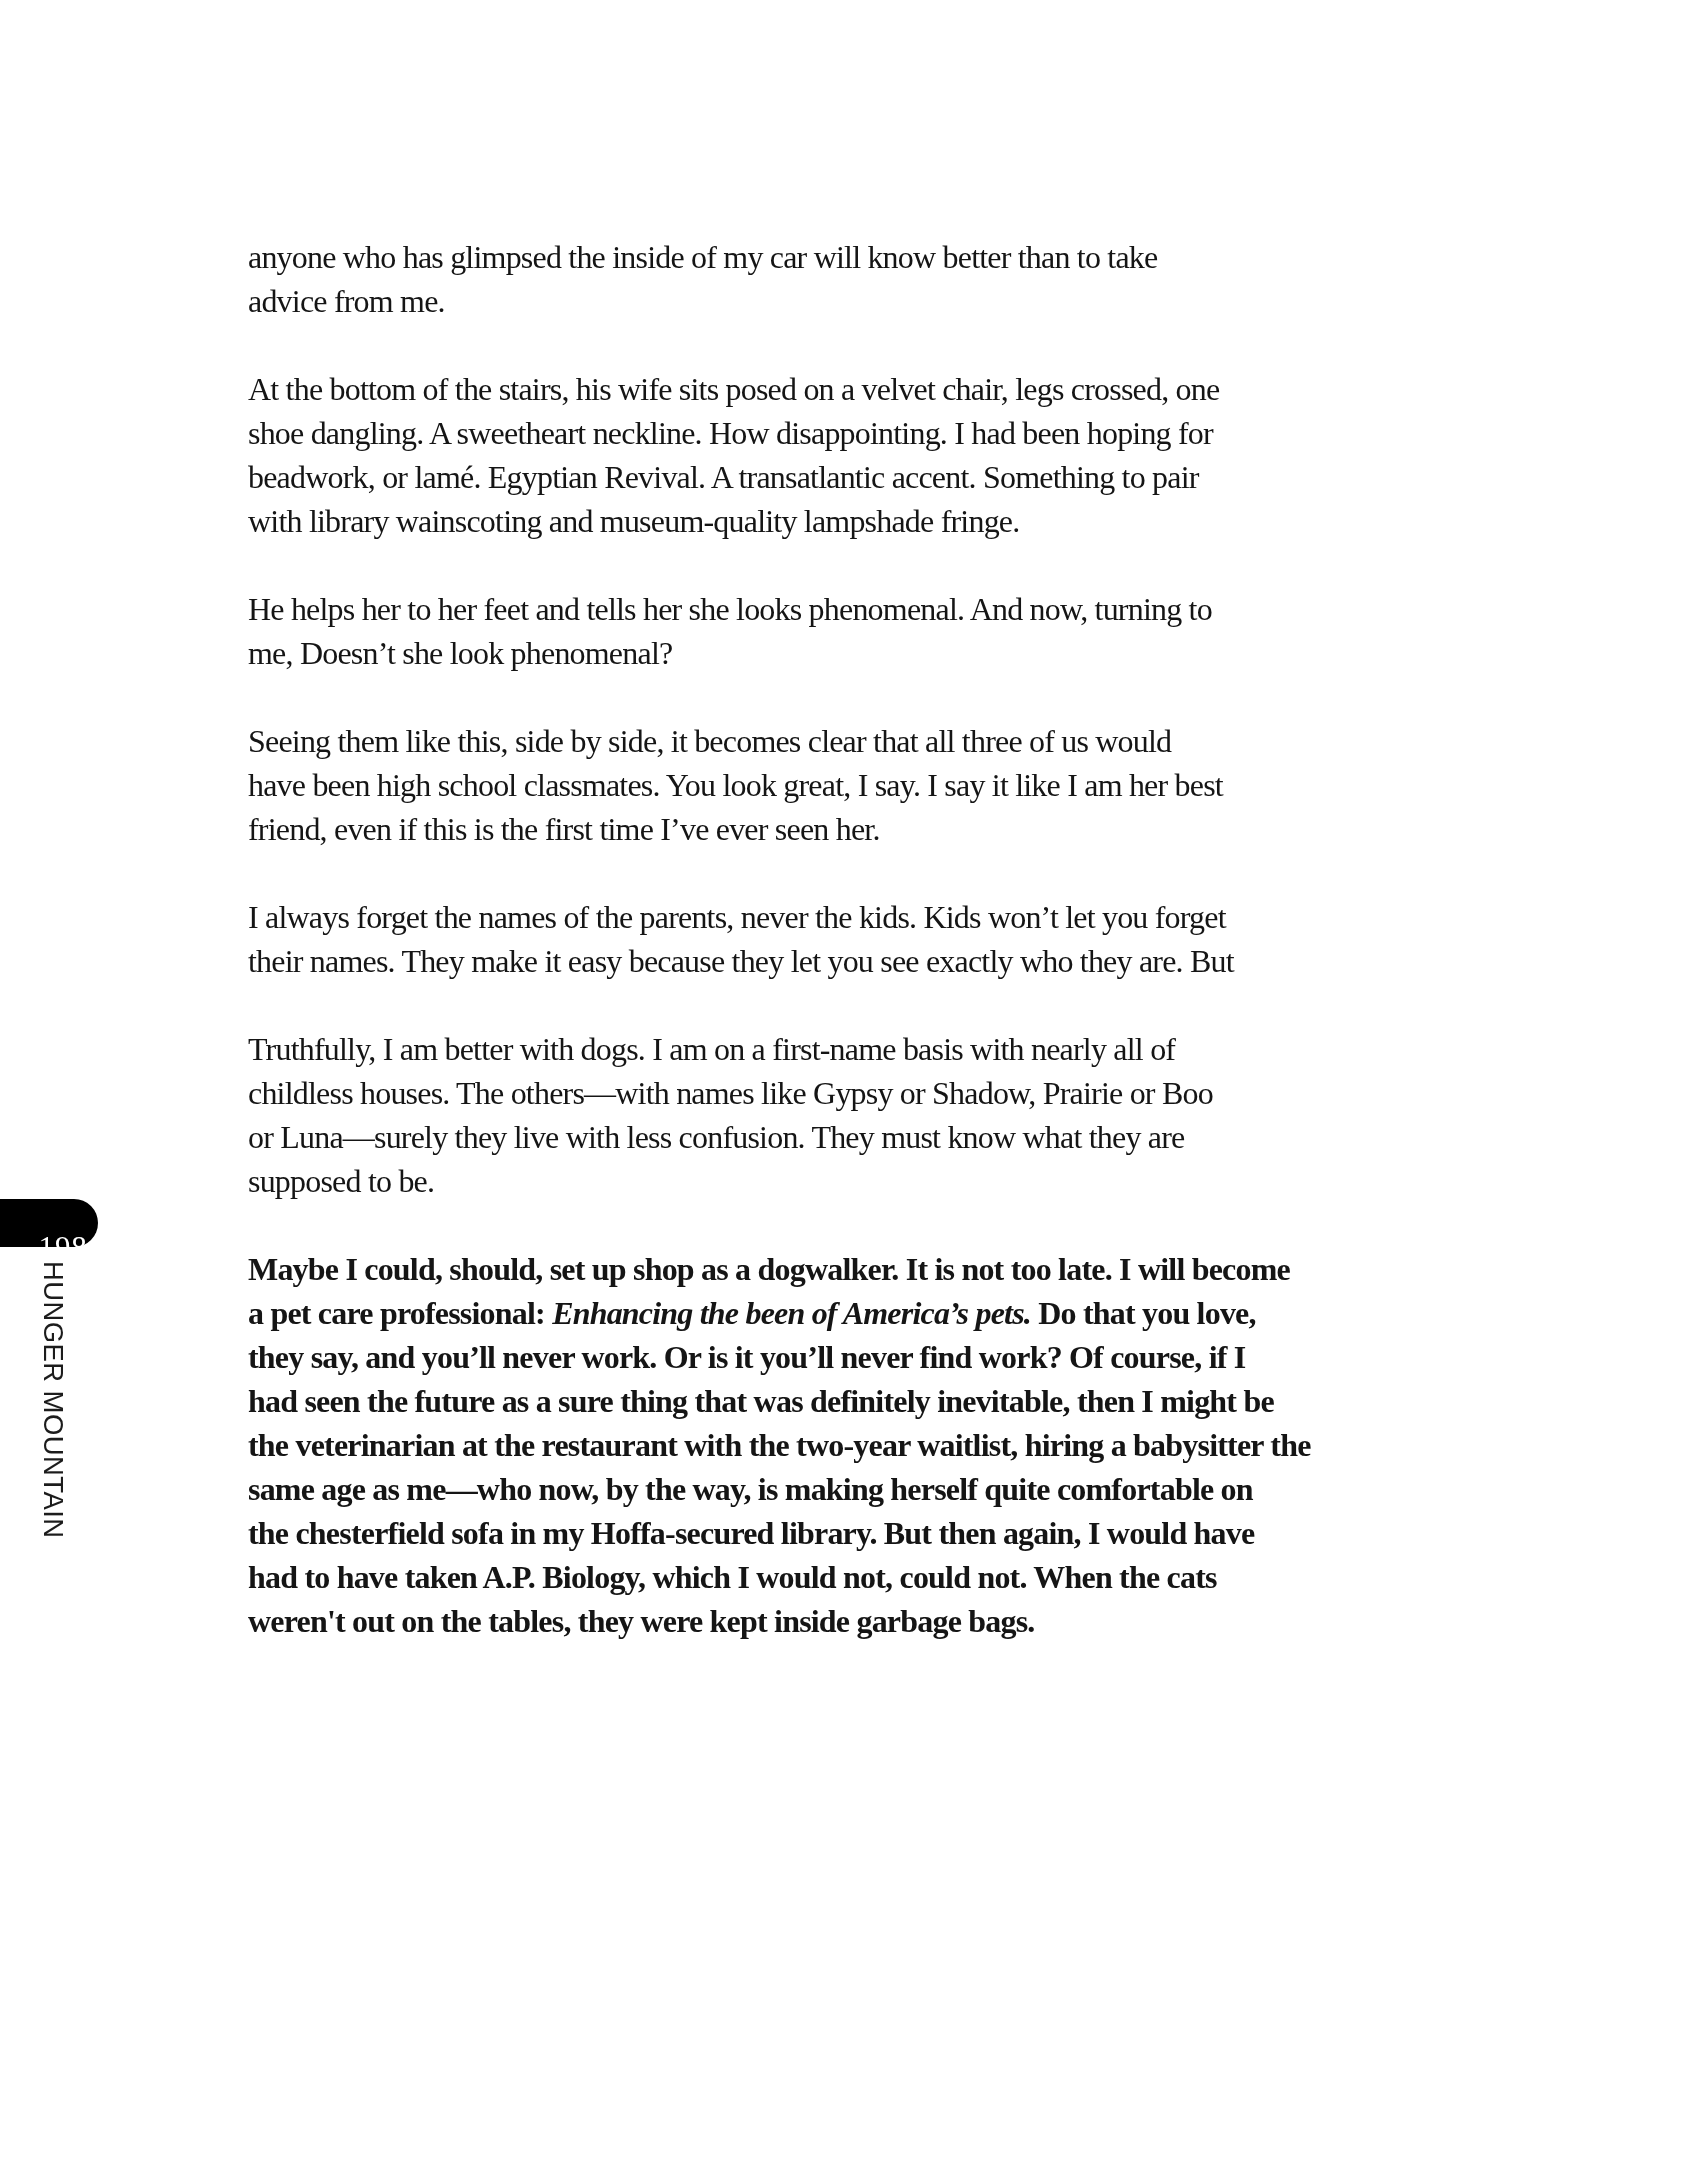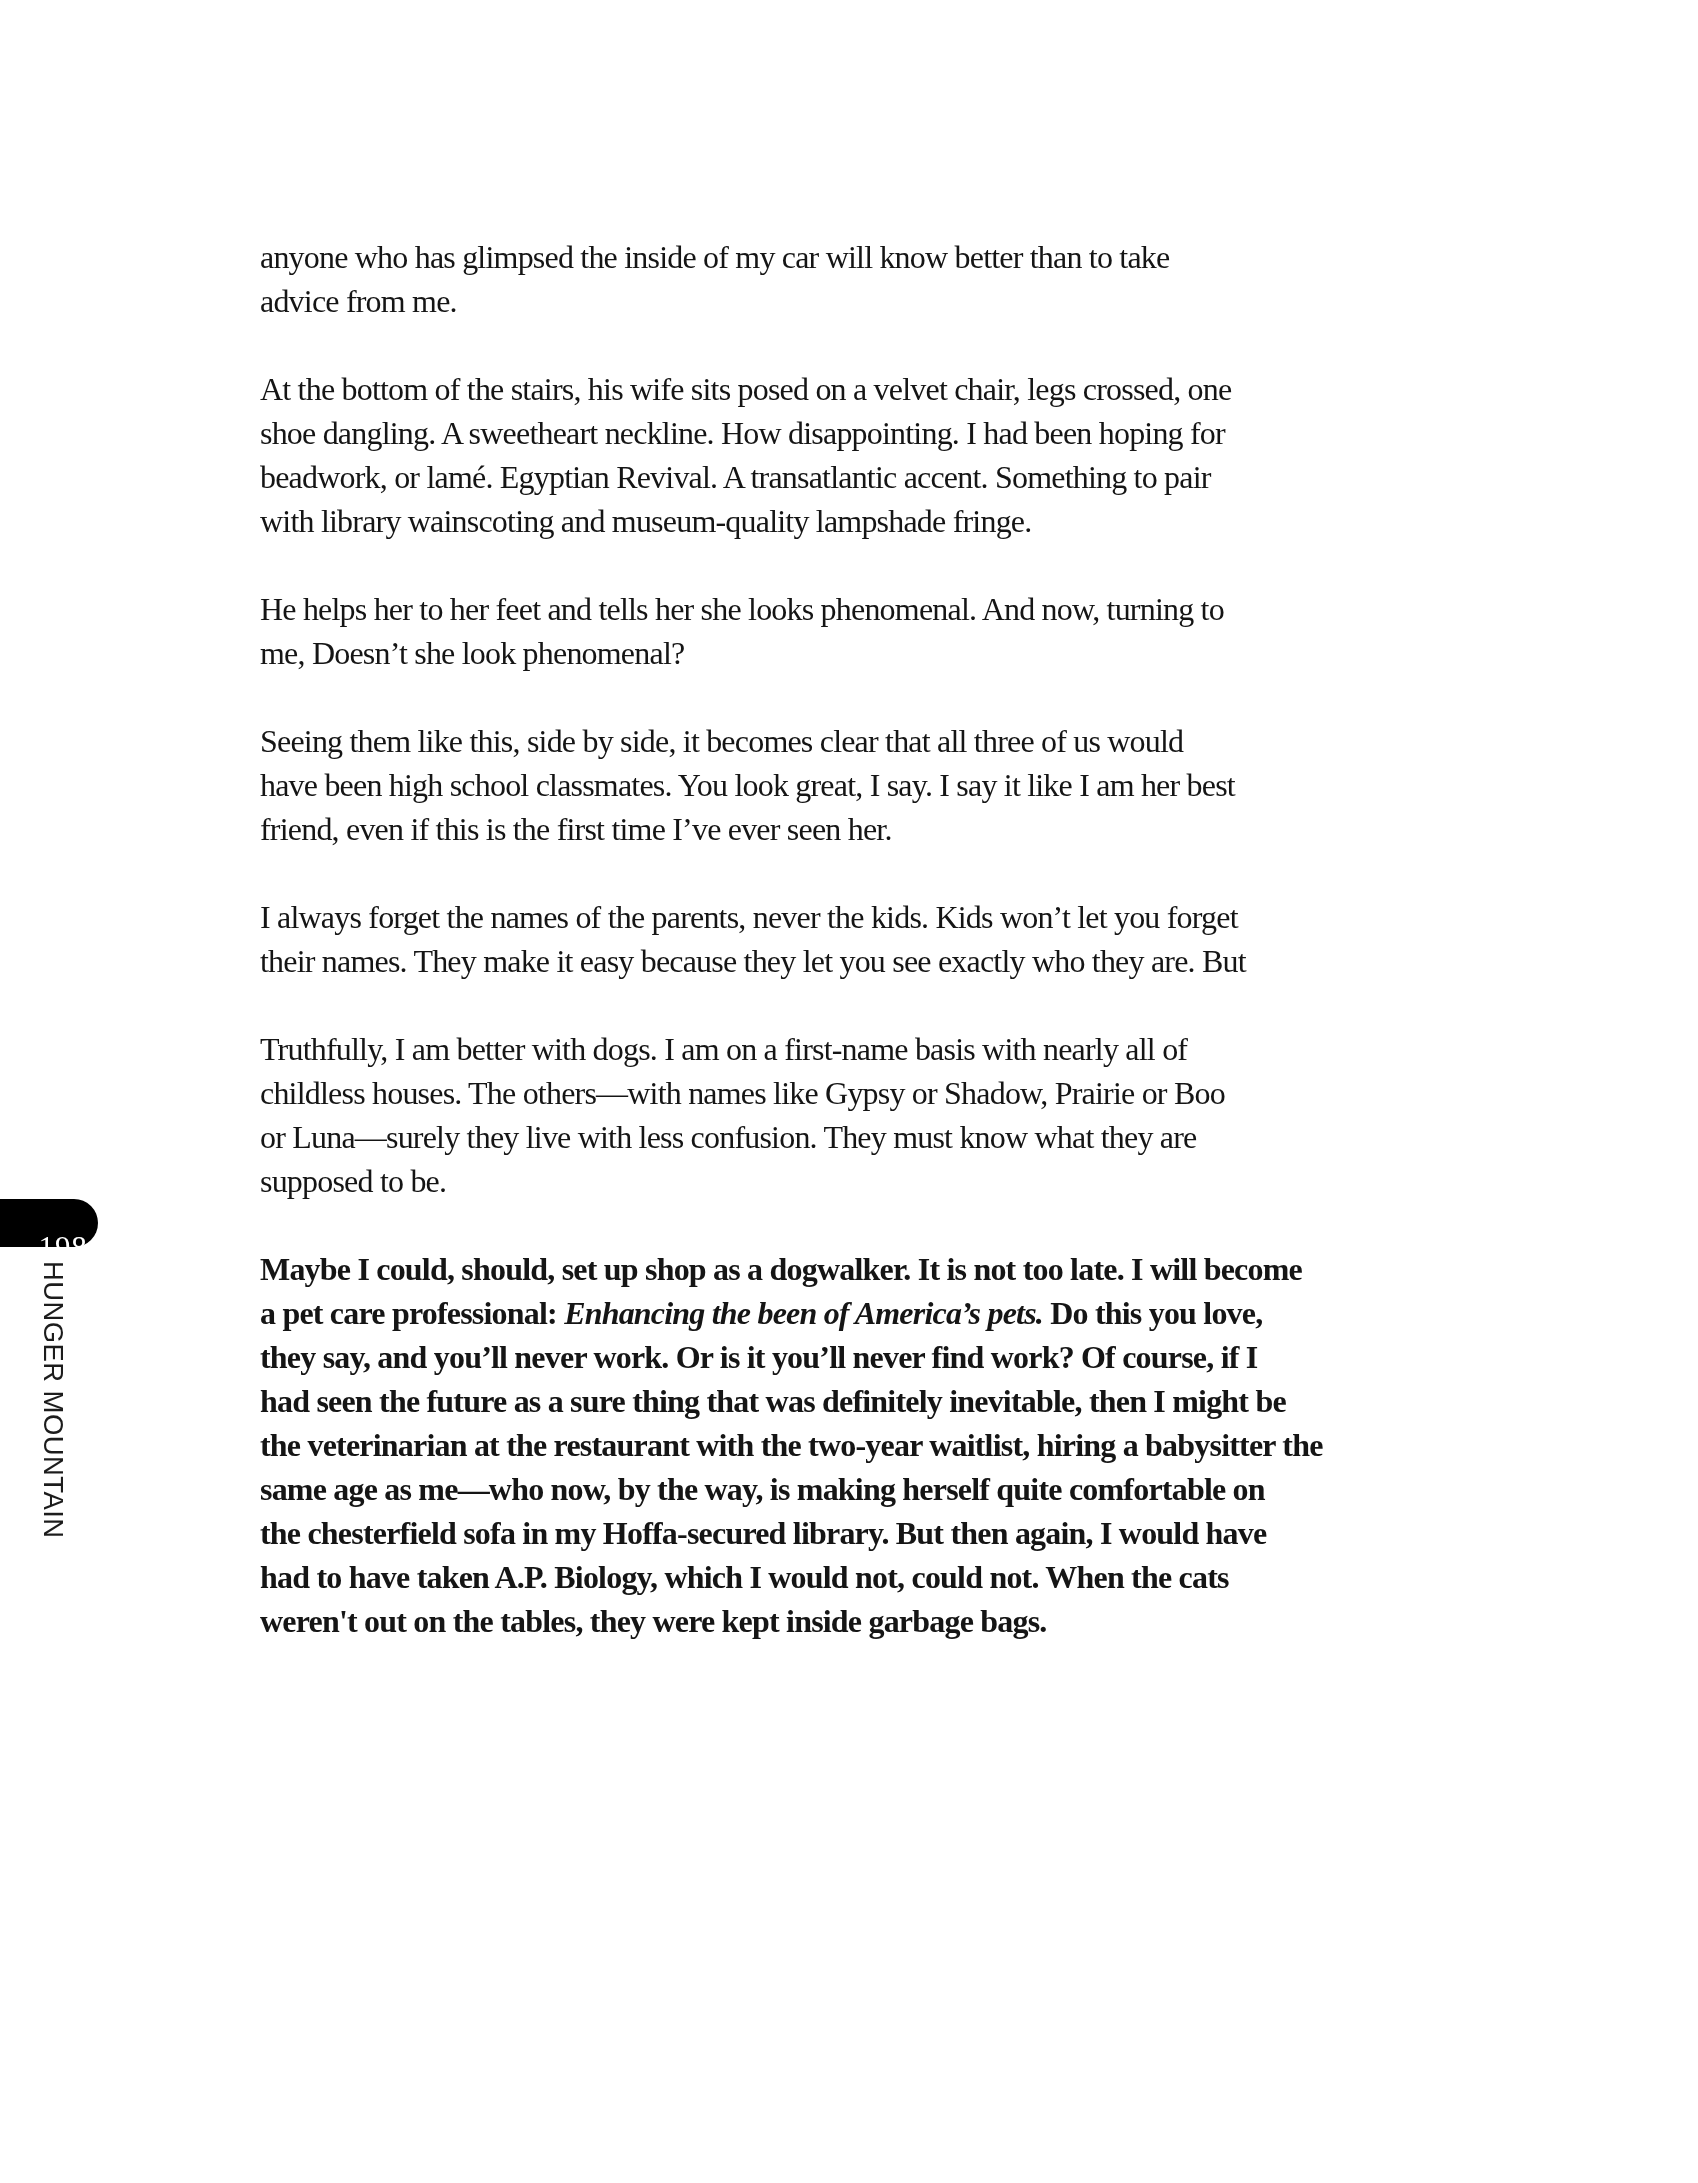--- a/index.html
+++ b/index.html
@@ -20,21 +20,21 @@
     position: absolute;
     left: 248px;
     top: 235px;
     width: 1205px;
     color: #151515;
     font-size: 32px;
     letter-spacing: -0.8px;
     line-height: 44px;
   }
   .para {
-    margin: 0 0 44px 12px;
+    margin: 0 0 44px 0;
   }
   .para:last-child {
     margin-bottom: 0;
     font-weight: bold;
   }
   .line {
     white-space: nowrap;
   }
   .italic {
     font-style: italic;
@@ -113,21 +113,21 @@
         <div class="line">their names. They make it easy because they let you see exactly who they are. But</div>
       </div>
       <div class="para">
         <div class="line">Truthfully, I am better with dogs. I am on a first-name basis with nearly all of</div>
         <div class="line">childless houses. The others—with names like Gypsy or Shadow, Prairie or Boo</div>
         <div class="line">or Luna—surely they live with less confusion. They must know what they are</div>
         <div class="line">supposed to be.</div>
       </div>
       <div class="para">
         <div class="line">Maybe I could, should, set up shop as a dogwalker. It is not too late. I will become</div>
-        <div class="line"><span>a pet care professional: </span><span class="italic">Enhancing the been of America’s pets.</span><span> Do this you love,</span></div>
+        <div class="line"><span>a pet care professional: </span><span class="italic">Enhancing the been of America’s pets.</span><span> Do that you love,</span></div>
         <div class="line">they say, and you’ll never work. Or is it you’ll never find work? Of course, if I</div>
         <div class="line">had seen the future as a sure thing that was definitely inevitable, then I might be</div>
         <div class="line">the veterinarian at the restaurant with the two-year waitlist, hiring a babysitter the</div>
         <div class="line">same age as me—who now, by the way, is making herself quite comfortable on</div>
         <div class="line">the chesterfield sofa in my Hoffa-secured library. But then again, I would have</div>
         <div class="line">had to have taken A.P. Biology, which I would not, could not. When the cats</div>
         <div class="line">weren't out on the tables, they were kept inside garbage bags.</div>
       </div>
     </div>
 

